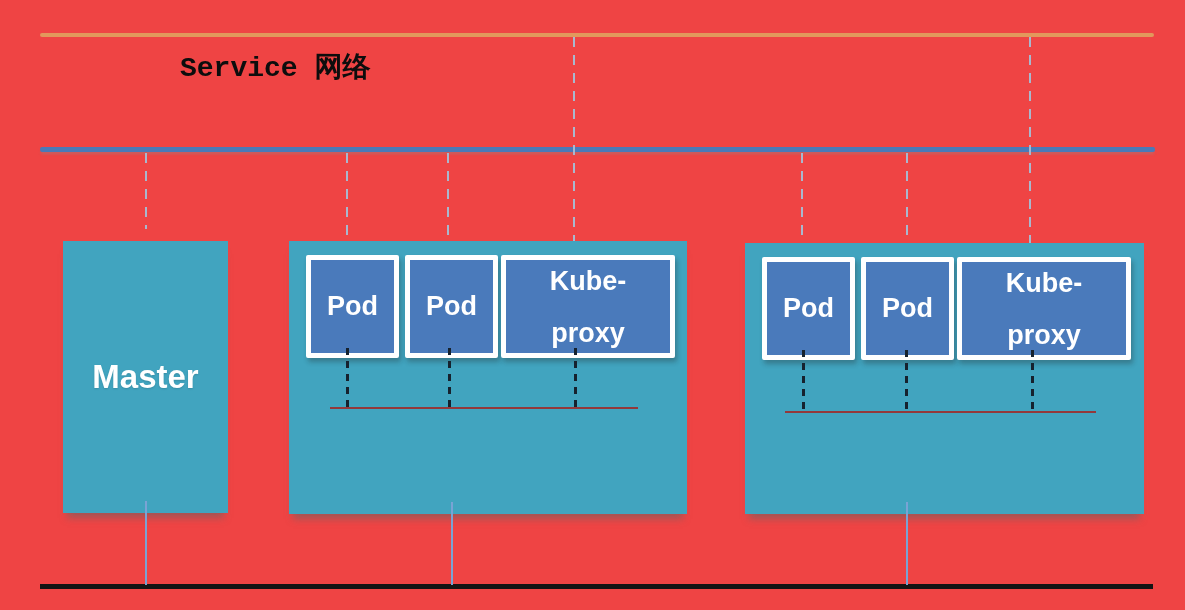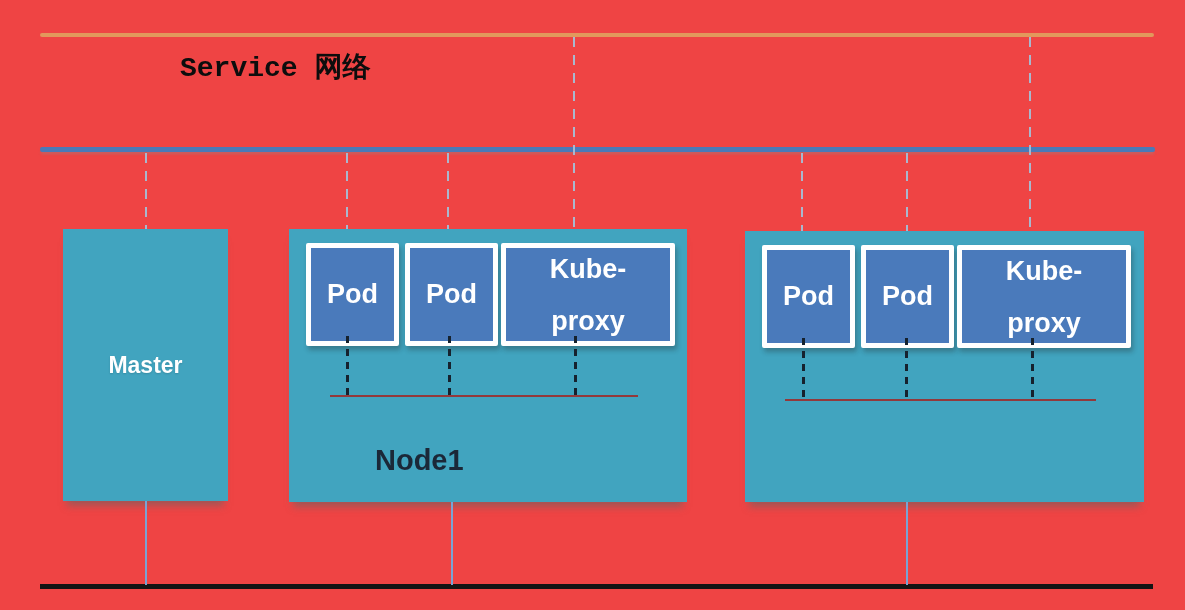--- a/index.html
+++ b/index.html
@@ -43,27 +43,28 @@
   }
   
   .vsolid{
     position:absolute;width:2px;background:#7aa3d4;
   }
   
   .teal-box{
     position:absolute;
     background:#41a4bf;
     box-shadow:0 9px 7px -4px rgba(100,100,100,.55);
+    margin-top:12px;
   }
   .master-box{left:63px;top:229px;width:165px;height:272px;
     display:flex;align-items:center;justify-content:center;}
   .node1-box{left:289px;top:229px;width:398px;height:273px;}
   .node2-box{left:745px;top:231px;width:399px;height:271px;}
   .teal-label{
-    color:#ffffff;font-size:23px;font-weight:700;
+    color:#ffffff;font-size:33px;font-weight:700;
     text-shadow:0 1px 2px rgba(0,0,0,.15);
   }
   .node-label{
     position:absolute;
     color:#1b2838;font-size:29px;font-weight:700;
     white-space:nowrap;
   }
   .node1-box .node-label{left:86px;top:215px;}
   .node2-box .node-label{left:85px;top:216px;}
   
@@ -127,21 +128,20 @@
     <div class="inner-box n-pod2">
       <span class="box-label">Pod</span>
     </div>
     <div class="inner-box n-kube">
       <span class="kube-label">Kube-proxy</span>
     </div>
     <div class="bdash bd1"></div>
     <div class="bdash bd2"></div>
     <div class="bdash bd3"></div>
     <div class="busline"></div>
-    <div class="node-label">Node1</div>
   </div>
 
   <div class="teal-box node2-box">
     <div class="inner-box n-pod1">
       <span class="box-label">Pod</span>
     </div>
     <div class="inner-box n-pod2">
       <span class="box-label">Pod</span>
     </div>
     <div class="inner-box n-kube">

